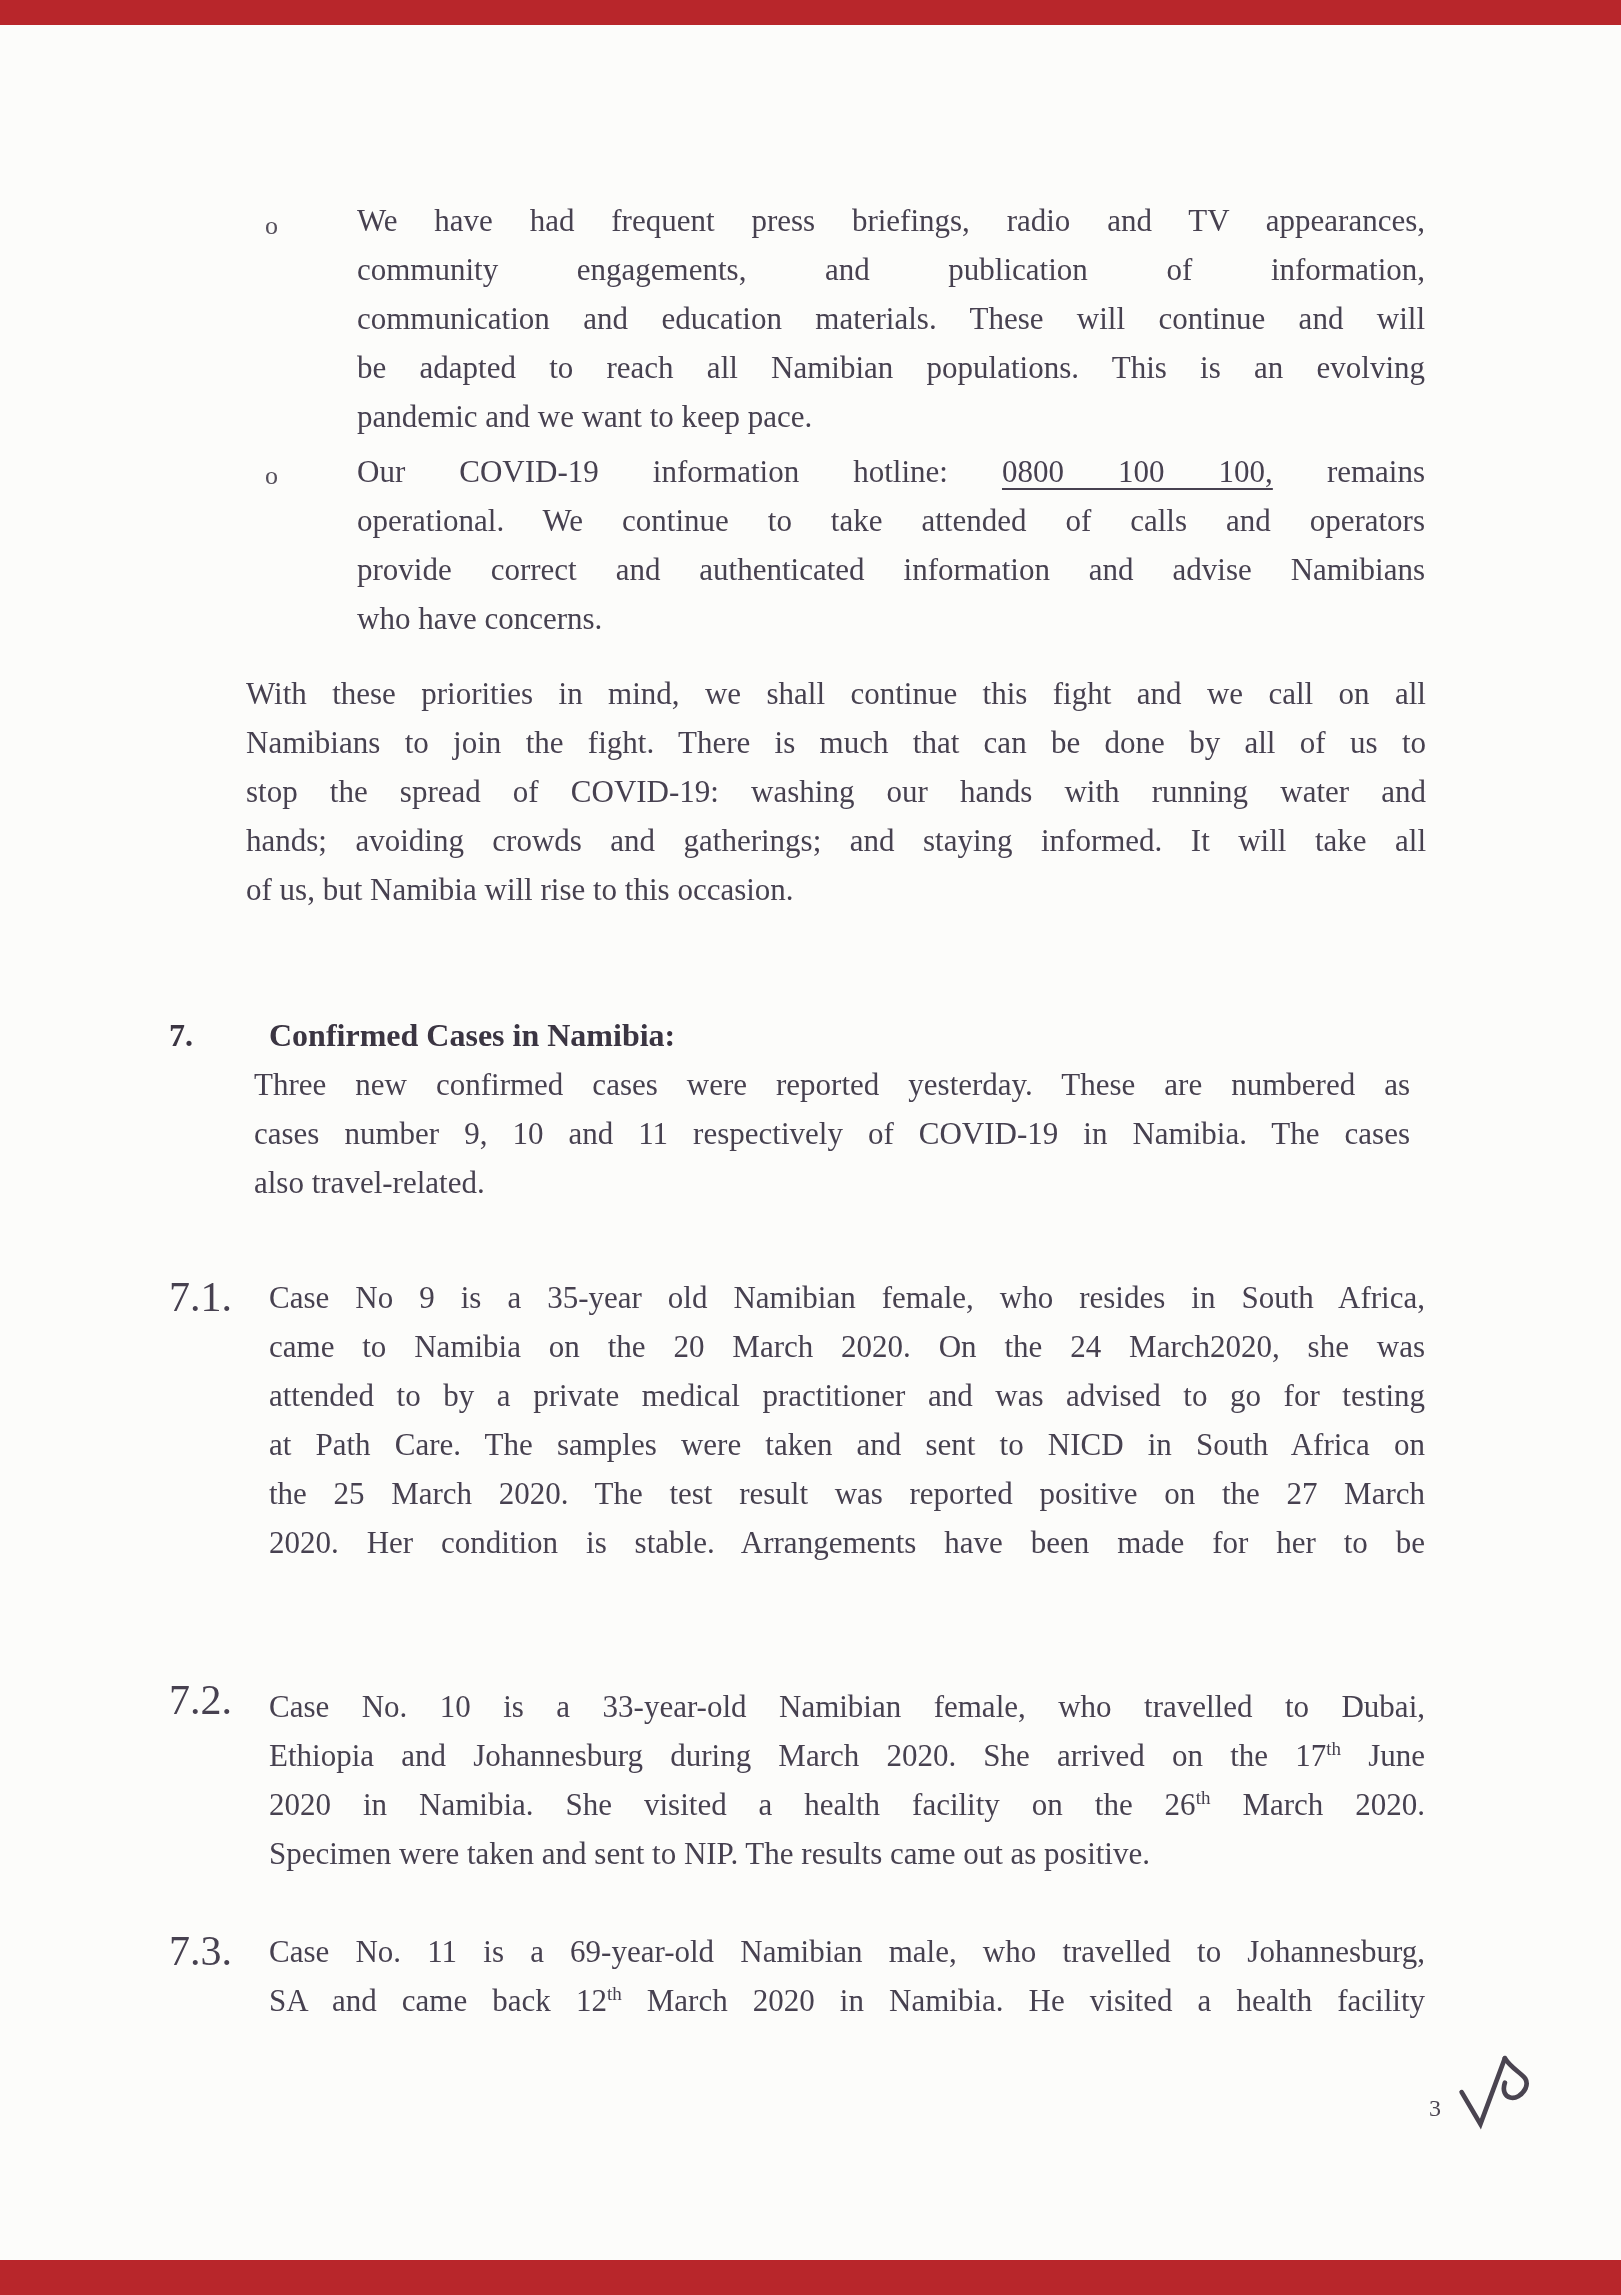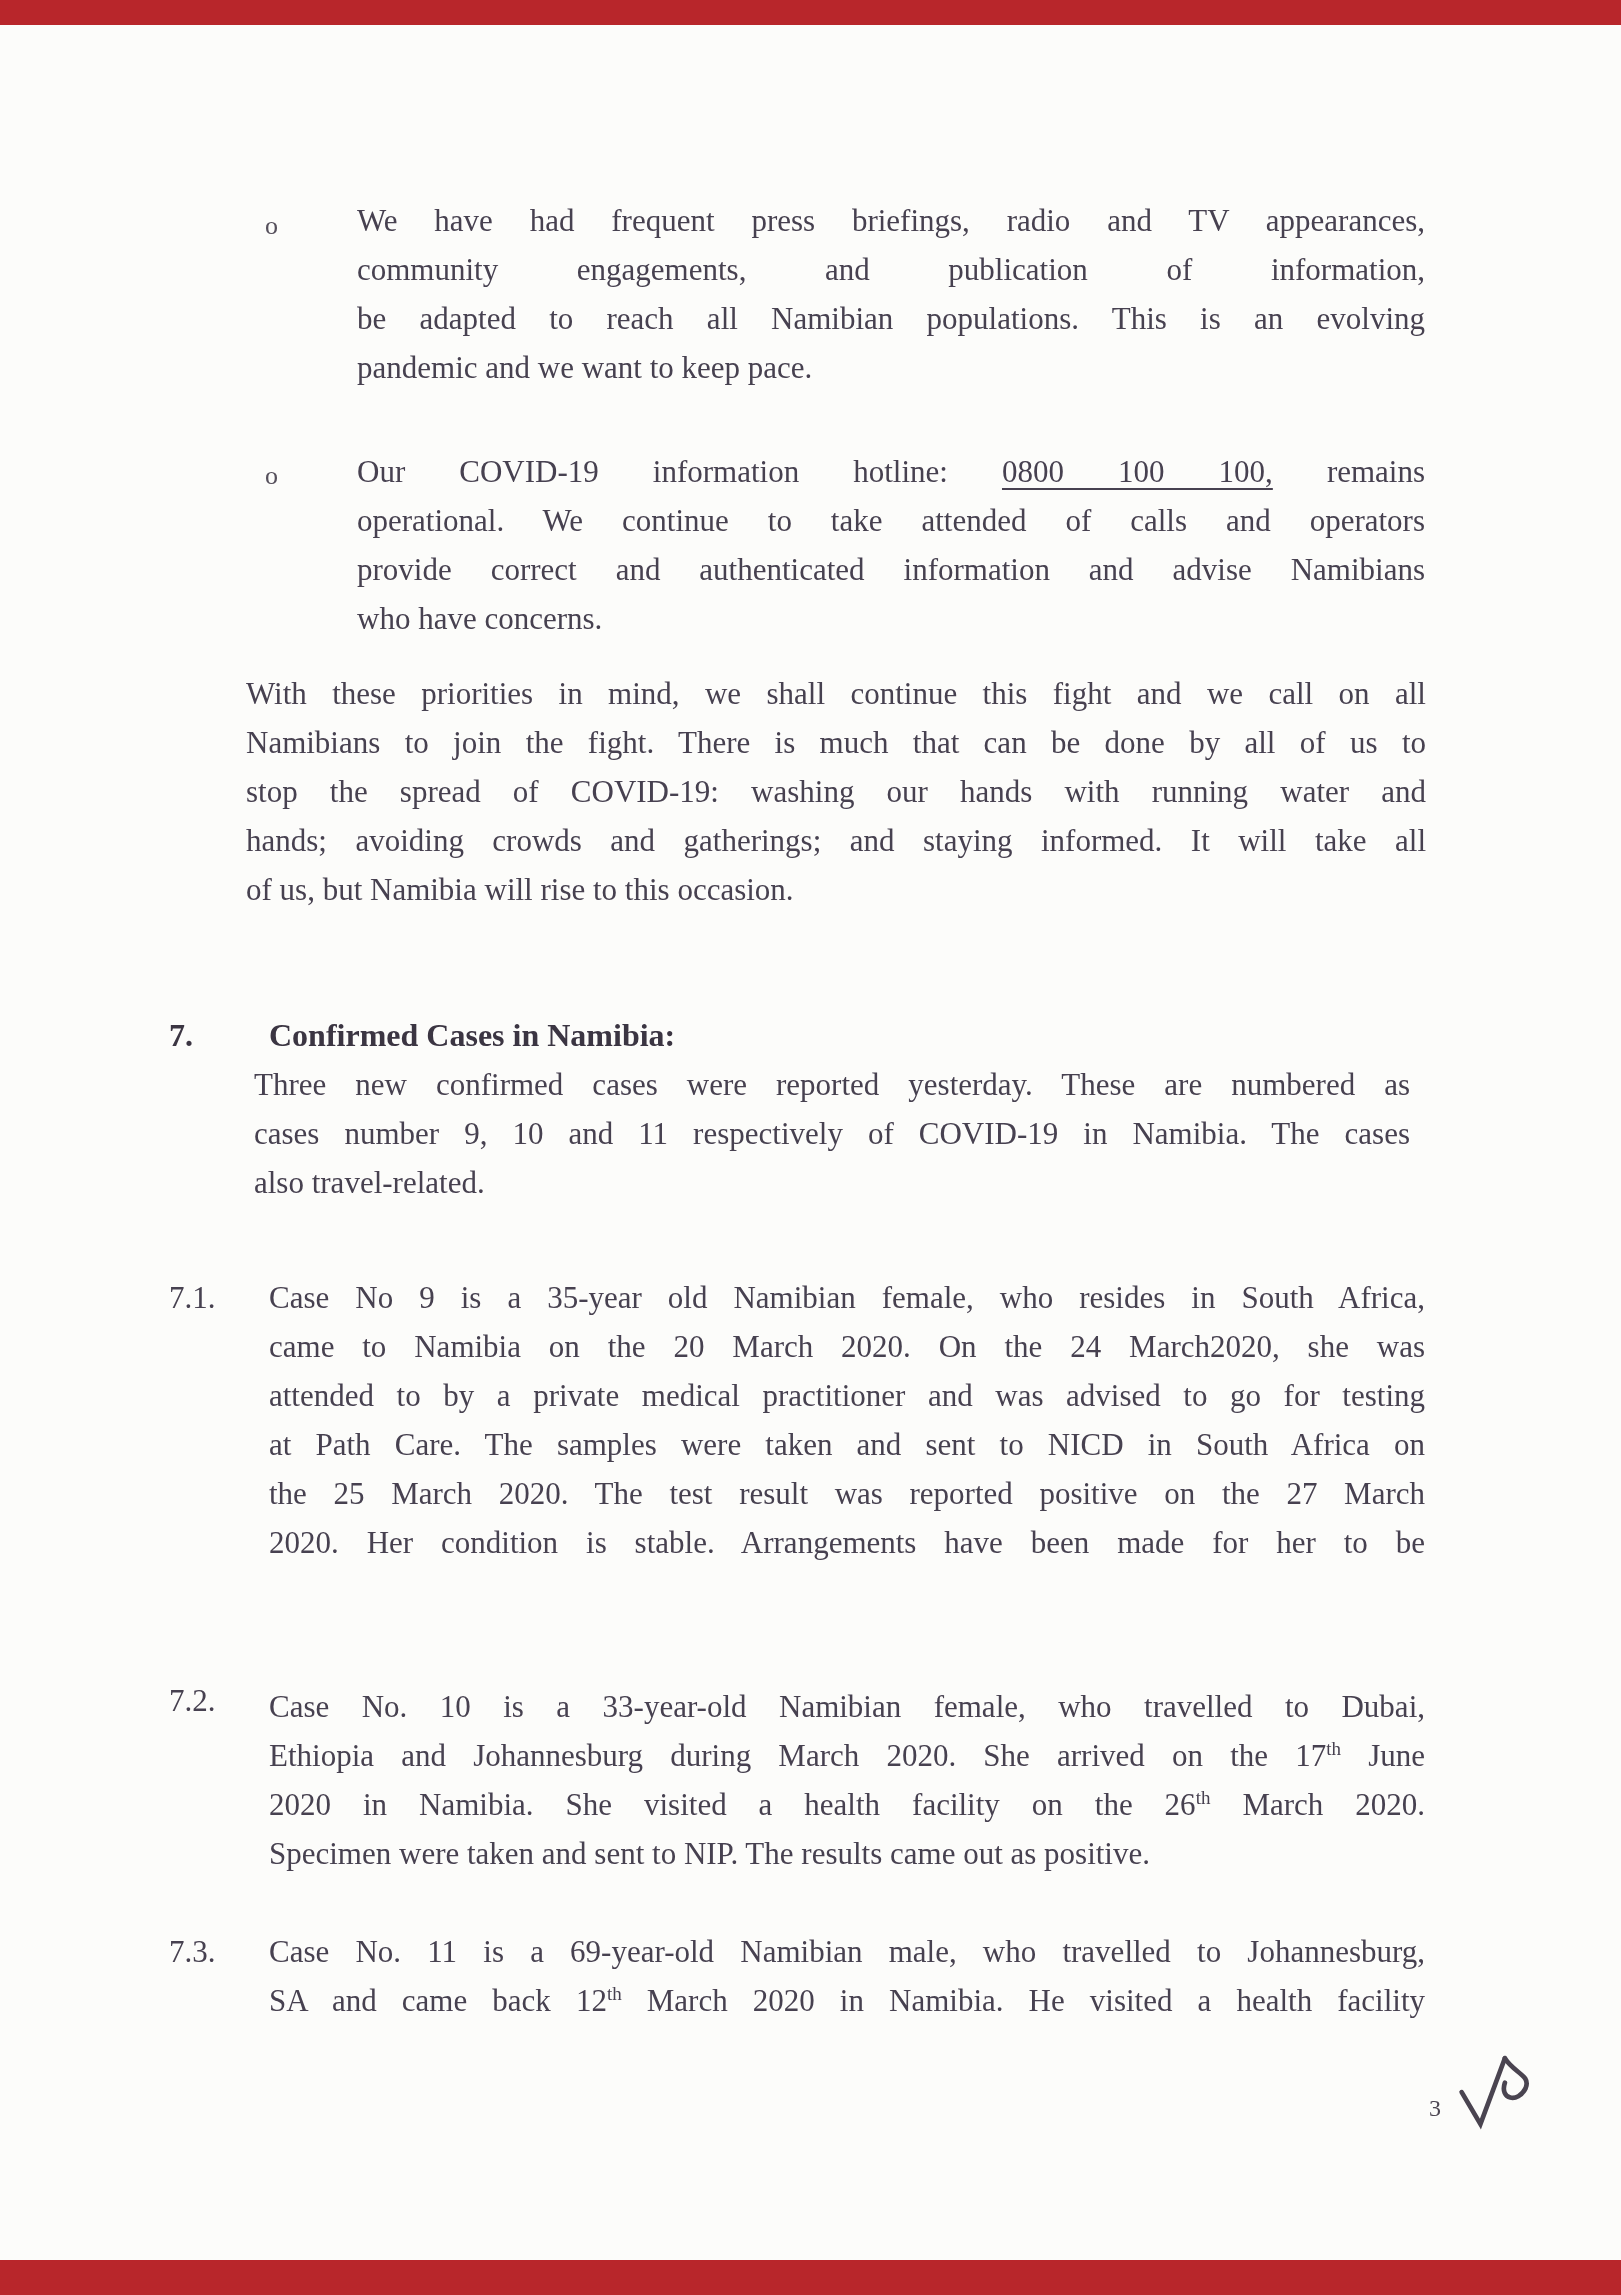--- a/index.html
+++ b/index.html
@@ -11,39 +11,40 @@
     color:#474150;
     overflow:hidden;
   }
   .band{position:absolute;left:0;width:100%;}
   .band-top{top:0;height:25px;}
   .band-bottom{bottom:0;height:35px;}
   .txt{font-size:31px;line-height:49px;}
   .jline{display:block;text-align:justify;text-align-last:justify;}
   .lline{display:block;text-align:left;text-align-last:left;}
   .blk{position:absolute;}
-  .numcol{position:absolute;left:169px;font-size:31px;line-height:49px;}
+  .numcol{position:absolute;left:169px;font-size:42px;line-height:49px;}
   .marker{position:absolute;left:265px;font-size:26px;line-height:49px;color:#56505c;}
   .heading{font-weight:700;color:#3b3542;font-size:32px;line-height:49px;}
   .u{text-decoration:underline;text-underline-offset:5.5px;text-decoration-thickness:2.4px;}
   .sup{font-size:19px;vertical-align:super;line-height:0;}
   .pageno{position:absolute;font-size:24px;color:#4c4652;}
   .sig{position:absolute;}
 </style>
 </head>
 <body>
 
 <div class="page">
 
   <div class="band band-top" style="background:#b8262b;"></div>
 
   <div class="marker" style="top:201px;">o</div>
   <div class="blk txt" style="top:196px;left:357px;width:1068px;">
     <span class="jline">We have had frequent press briefings, radio and TV appearances,</span>
     <span class="jline">community engagements, and publication of information,</span>
+    <span class="jline">communication and education materials.  These will continue and will</span>
     <span class="jline">be adapted to reach all Namibian populations.  This is an evolving</span>
     <span class="lline">pandemic and we want to keep pace.</span>
   </div>
 
   <div class="marker" style="top:451px;">o</div>
   <div class="blk txt" style="top:447px;left:357px;width:1068px;">
     <span class="jline"><span>Our COVID-19 information hotline:</span> <span class="u">0800 100 100,</span> <span>remains</span></span>
     <span class="jline">operational.  We continue to take attended of calls and operators</span>
     <span class="jline">provide correct and authenticated information and advise Namibians</span>
     <span class="lline">who have concerns.</span>

